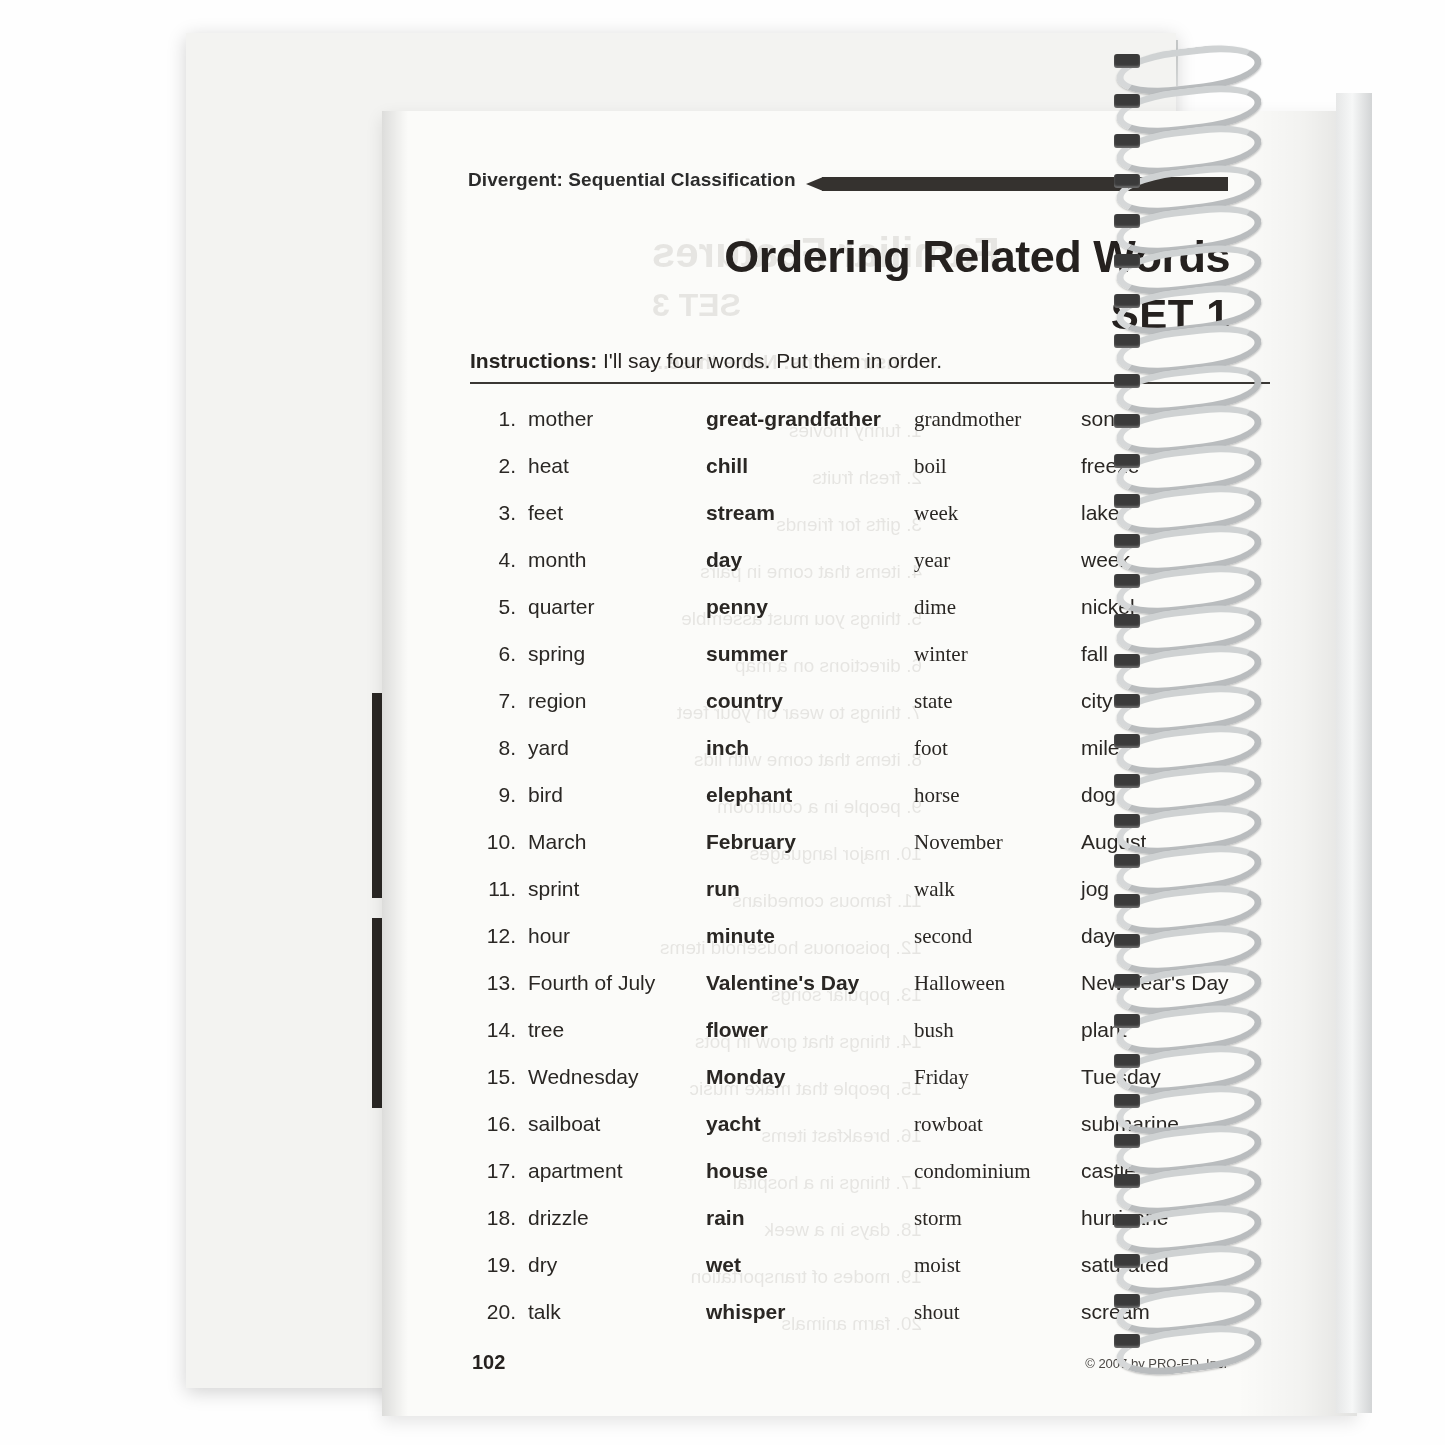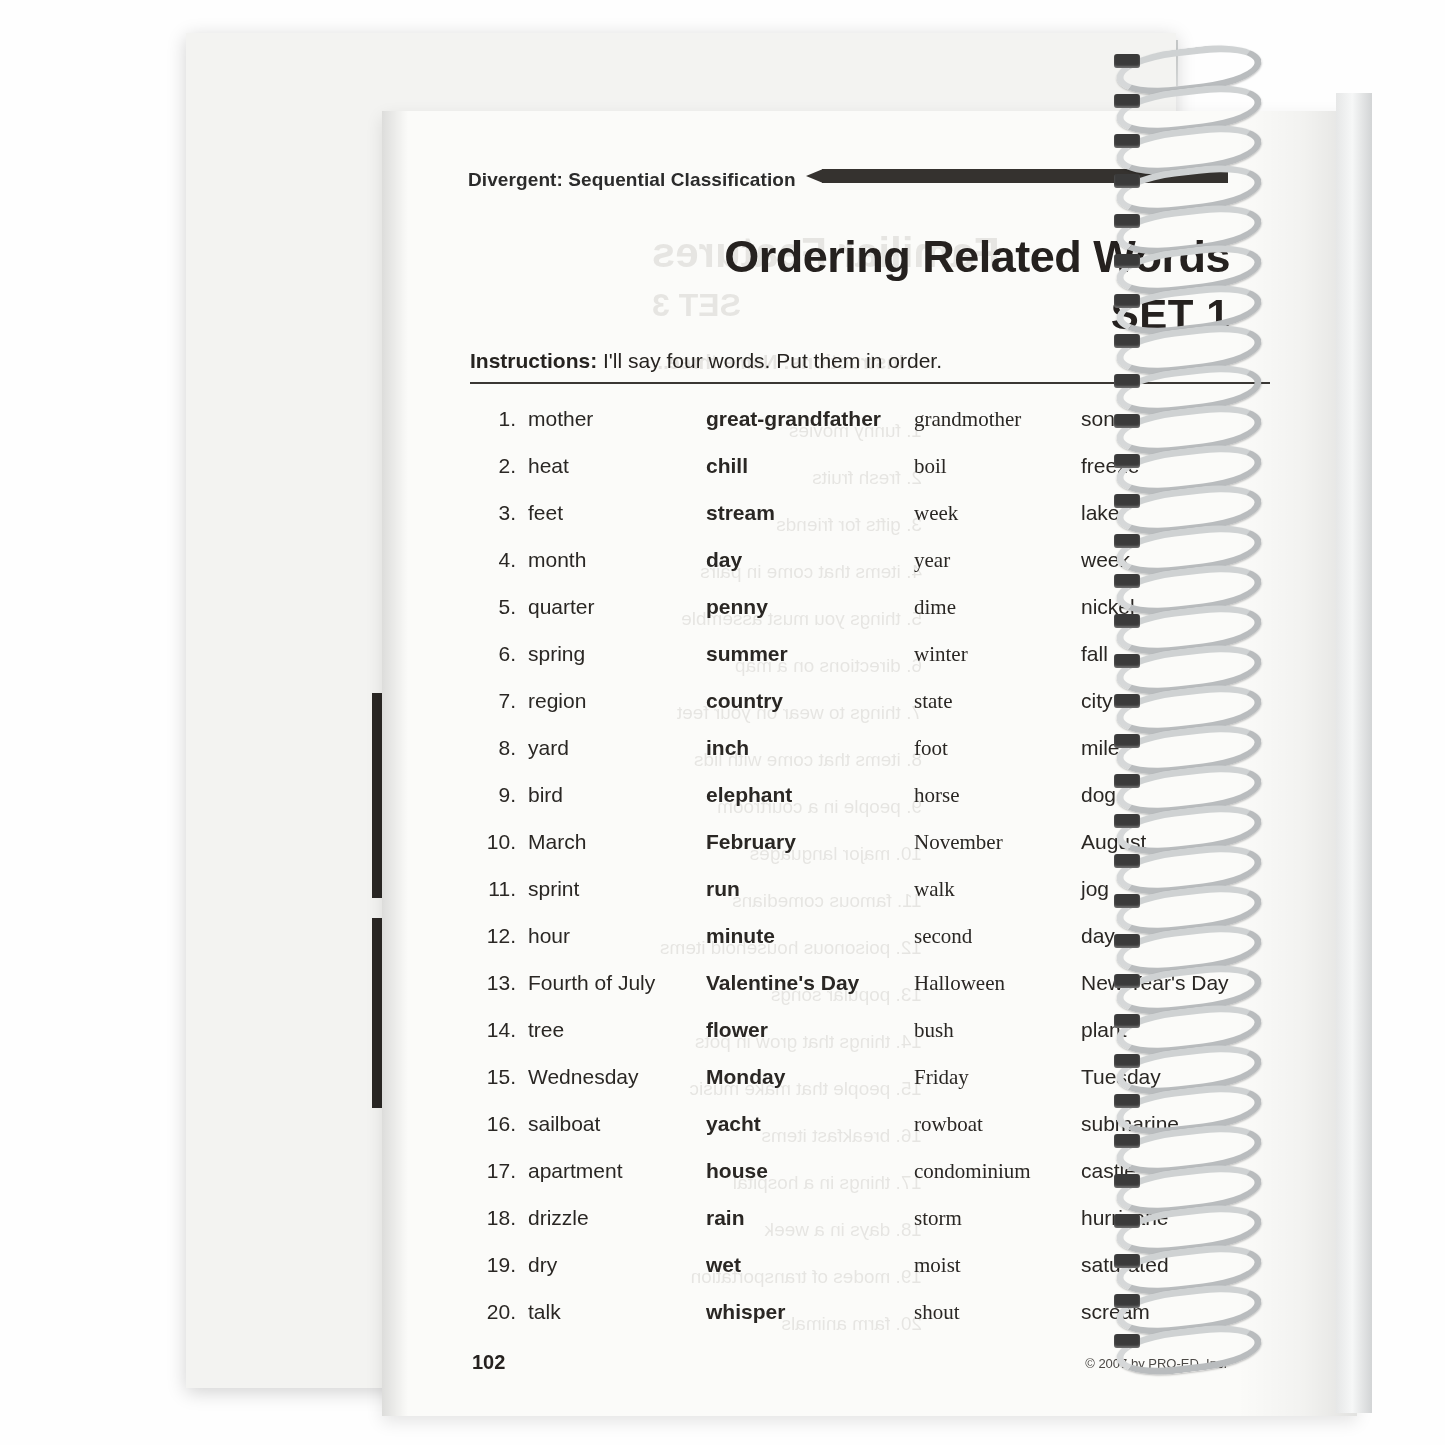--- a/index.html
+++ b/index.html
@@ -90,21 +90,21 @@
   .tab-1 { top: 660px; height: 205px; }
   .tab-2 { top: 885px; height: 190px; }
 
   
   .header-row {
     position: absolute;
     left: 86px;
     top: 58px;
     width: 760px;
     display: flex;
-    align-items: flex-start;
+    align-items: flex-end;
   }
   .header-label {
     font-size: 19px;
     font-weight: bold;
     color: #2b2b2b;
     white-space: nowrap;
     letter-spacing: 0.1px;
   }
   .header-arrow {
     flex: 1;

